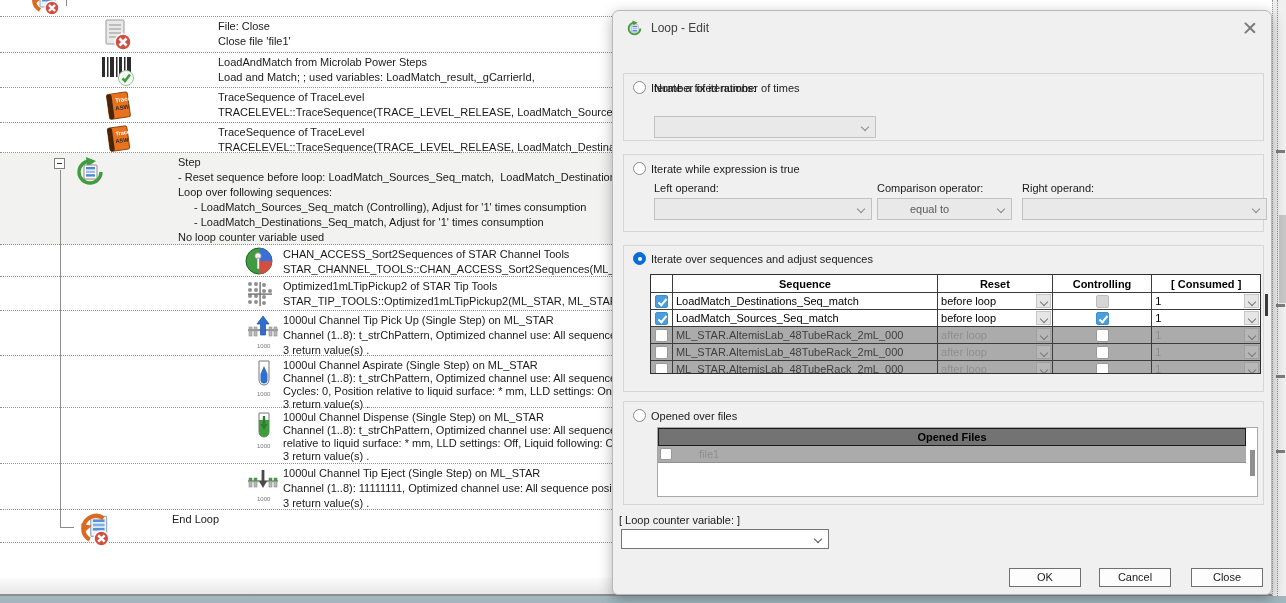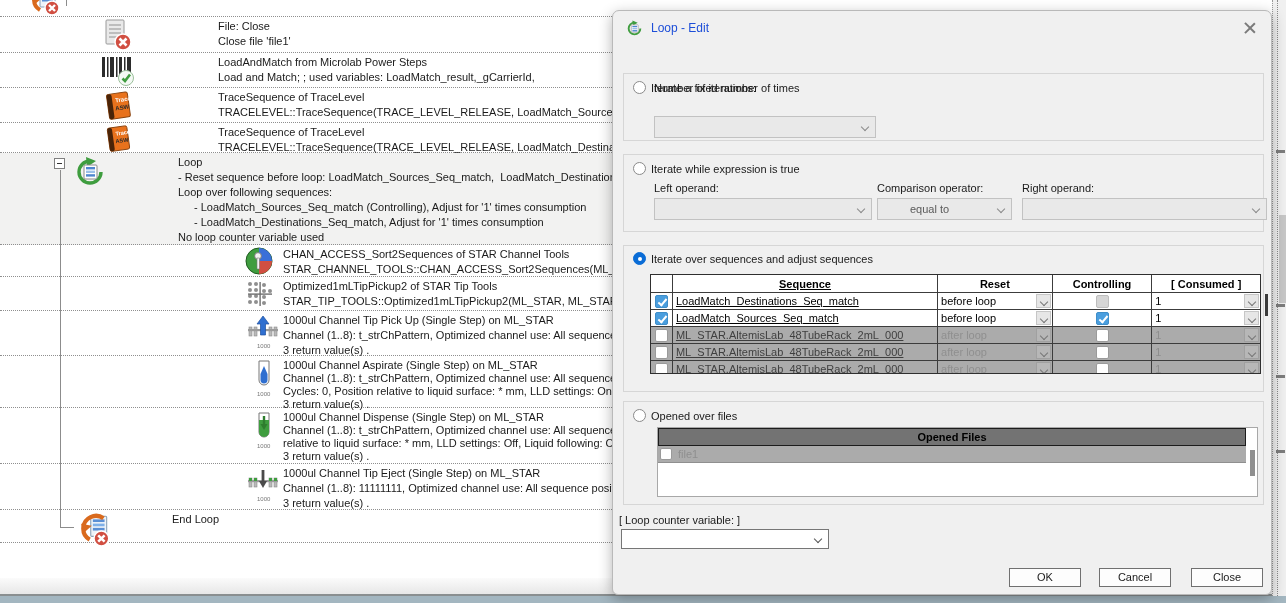--- a/index.html
+++ b/index.html
@@ -30,21 +30,21 @@
   
   .ruler { position:absolute; left:1272px; top:0; width:14px; height:596px; background:#f0f0f0; border-left:1px dotted #9a9a9a; }
   .ruler .inner { position:absolute; left:4px; top:0; height:100%; border-left:1px dotted #8a8a8a; }
   .ruler .seg { position:absolute; left:6px; width:8px; background:#c7c7c7; }
   .ruler .tick { position:absolute; left:3px; width:9px; height:3px; background:#7d7d7d; }
 
   
   .dialog { position:absolute; left:612px; top:10px; width:660px; height:585px; background:#f0f0f0;
             border:1px solid #b9b9b9; border-radius:7px 7px 6px 6px; box-shadow:0 4px 14px rgba(0,0,0,.30); z-index:10; }
   .titlebar { position:absolute; left:0; top:0; width:100%; height:34px; }
-  .titlebar .ttl { position:absolute; left:38px; top:10px; font-size:12px; color:#1d4ed8; }
+  .titlebar .ttl { position:absolute; left:38px; top:10px; font-size:12px; color:#404040; }
   .titlebar .tic { position:absolute; left:13px; top:9px; }
   .closex { position:absolute; right:13px; top:9px; width:16px; height:16px; cursor:default; }
   .closex::before,.closex::after { content:""; position:absolute; left:7px; top:1px; width:1.5px; height:14px; background:#7a7a7a; }
   .closex::before { transform:rotate(45deg); } .closex::after { transform:rotate(-45deg); }
 
   .group { position:absolute; left:10px; width:641px; border:1px solid #d6d6d6; background:#f0f0f0; }
   .radio { position:absolute; width:13px; height:13px; border:1px solid #8a8a8a; border-radius:50%; background:#fff; }
   .radio.sel { background:#0a6cd6; border-color:#0a6cd6; }
   .radio.sel::after { content:""; position:absolute; left:3.5px; top:3.5px; width:4px; height:4px; border-radius:50%; background:#fff; }
   .rlabel { position:absolute; font-size:11px; color:#1a1a1a; white-space:nowrap; }
@@ -55,21 +55,21 @@
   .combo .chev { position:absolute; right:7px; top:7px; width:6px; height:6px; border-right:1px solid #8a8a8a; border-bottom:1px solid #8a8a8a; transform:rotate(45deg); }
   .combo.white .chev { top:6px; border-color:#555; }
 
   
   .seqtable { position:absolute; left:26px; top:28px; width:611px; height:100px; overflow:hidden; border:1px solid #2f2f2f; background:#fff; }
   .trow { display:flex; height:17px; border-bottom:1px solid #3c3c3c; background:#fff; }
   .trow.hdr { height:18px; font-weight:bold; }
   .tcell { border-right:1px solid #3c3c3c; font-size:11px; color:#000; display:flex; align-items:center; padding:0 3px; overflow:hidden; white-space:nowrap; position:relative; }
   .tcell:last-child { border-right:none; }
   .c0 { width:22px; justify-content:center; }
-  .c1 { width:266px;text-decoration:underline; }
+  .c1 { width:266px; }
   .c2 { width:115px; }
   .c3 { width:100px; justify-content:center; }
   .c4 { width:108px; }
   .hdr .tcell { justify-content:center; }
   .trow.dis { background:#ababab; }
   .trow.dis .c1 { color:#3f3f3f; }
   .trow.dis .c2, .trow.dis .c4 { color:#8f8f8f; }
   .cellchev { position:absolute; right:1px; top:1px; bottom:1px; width:15px; background:#e6e6e6; border:1px solid #c6c6c6; }
   .trow.dis .cellchev { background:#b7b7b7; border-color:#a0a0a0; }
   .cellchev::after { content:""; position:absolute; left:4px; top:4px; width:5px; height:5px; border-right:1px solid #777; border-bottom:1px solid #777; transform:rotate(45deg); }
@@ -77,21 +77,21 @@
   .cb { position:relative; width:13px; height:13px; border:1px solid #9a9a9a; background:#fff; border-radius:2px; }
   .cb.checked { background:#4a9ede; border-color:#3f8ec9; }
   .cb.checked::after { content:""; position:absolute; left:4px; top:1px; width:3px; height:7px; border:solid #fff; border-width:0 2px 2px 0; transform:rotate(40deg); }
   .cb.disabled { background:#d6d6d6; border-color:#bdbdbd; }
 
   .scrollthumb { position:absolute; background:#3a3a3a; }
 
   
   .filestable { position:absolute; left:33px; top:25px; width:601px; height:70px; background:#fff; border:1px solid #a8a8a8; }
   .fhdr { position:absolute; left:0; top:0; width:588px; height:18px; border:1px solid #1c1c1c; background:#737373; font-weight:bold; font-size:11px; display:flex; align-items:center; justify-content:center; }
-  .frow { position:absolute; left:0; top:18px; width:588px; height:17px; background:#ababab; border-bottom:1px solid #8f8f8f; display:flex; align-items:center; }
+  .frow { position:absolute; left:0; top:18px; width:588px; height:17px; background:#ababab; border-bottom:1px solid #8f8f8f; display:flex; align-items:center;gap:21px; }
   .frow .cb { margin-left:2px; width:12px; height:12px; }
   .frow .ftxt { font-size:11px; color:#8f8f8f; margin-left:6px; }
   .fthumb { position:absolute; left:592px; top:22px; width:5px; height:26px; background:#8f8f8f; }
 
   .btn { position:absolute; width:72px; height:19px; background:#fdfdfd; border:1px solid #707070; font-size:11px; color:#1a1a1a; text-align:center; line-height:17px; }
 </style>
 </head>
 <body>
 
 <div id="stage">
@@ -194,21 +194,21 @@
         <svg width="32" height="32" viewBox="0 0 32 32">
           <path d="M27 16 A11 11 0 1 1 16 5" fill="none" stroke="#3f9d3f" stroke-width="3.4"></path>
           <polygon points="12,1 22,5 13,11" fill="#3f9d3f"></polygon>
           <rect x="10" y="9" width="13" height="14" rx="1" fill="#fff" stroke="#8a8a8a"></rect>
           <rect x="12" y="11" width="9" height="2.4" fill="#4f86cf"></rect>
             <rect x="12" y="14.6" width="9" height="2.4" fill="#9cc0ea"></rect>
             <rect x="12" y="18.2" width="9" height="2.4" fill="#4f86cf"></rect>
         </svg>
       </div>
       <div class="txt" style="left:178px;">
-        <div>Loop</div>
+        <div>Step</div>
         <div>- Reset sequence before loop: LoadMatch_Sources_Seq_match,  LoadMatch_Destinations_Seq_match</div>
         <div>Loop over following sequences:</div>
         <div class="indent">- LoadMatch_Sources_Seq_match (Controlling), Adjust for '1' times consumption</div>
         <div class="indent">- LoadMatch_Destinations_Seq_match, Adjust for '1' times consumption</div>
         <div>No loop counter variable used</div>
       </div>
     </div>
 
     <div class="treeline" style="left:60px; top:170px; height:358px;"></div>
     <div style="position:absolute; left:60px; top:527px; width:14px; height:1px; background:#8c8c8c;"></div>

